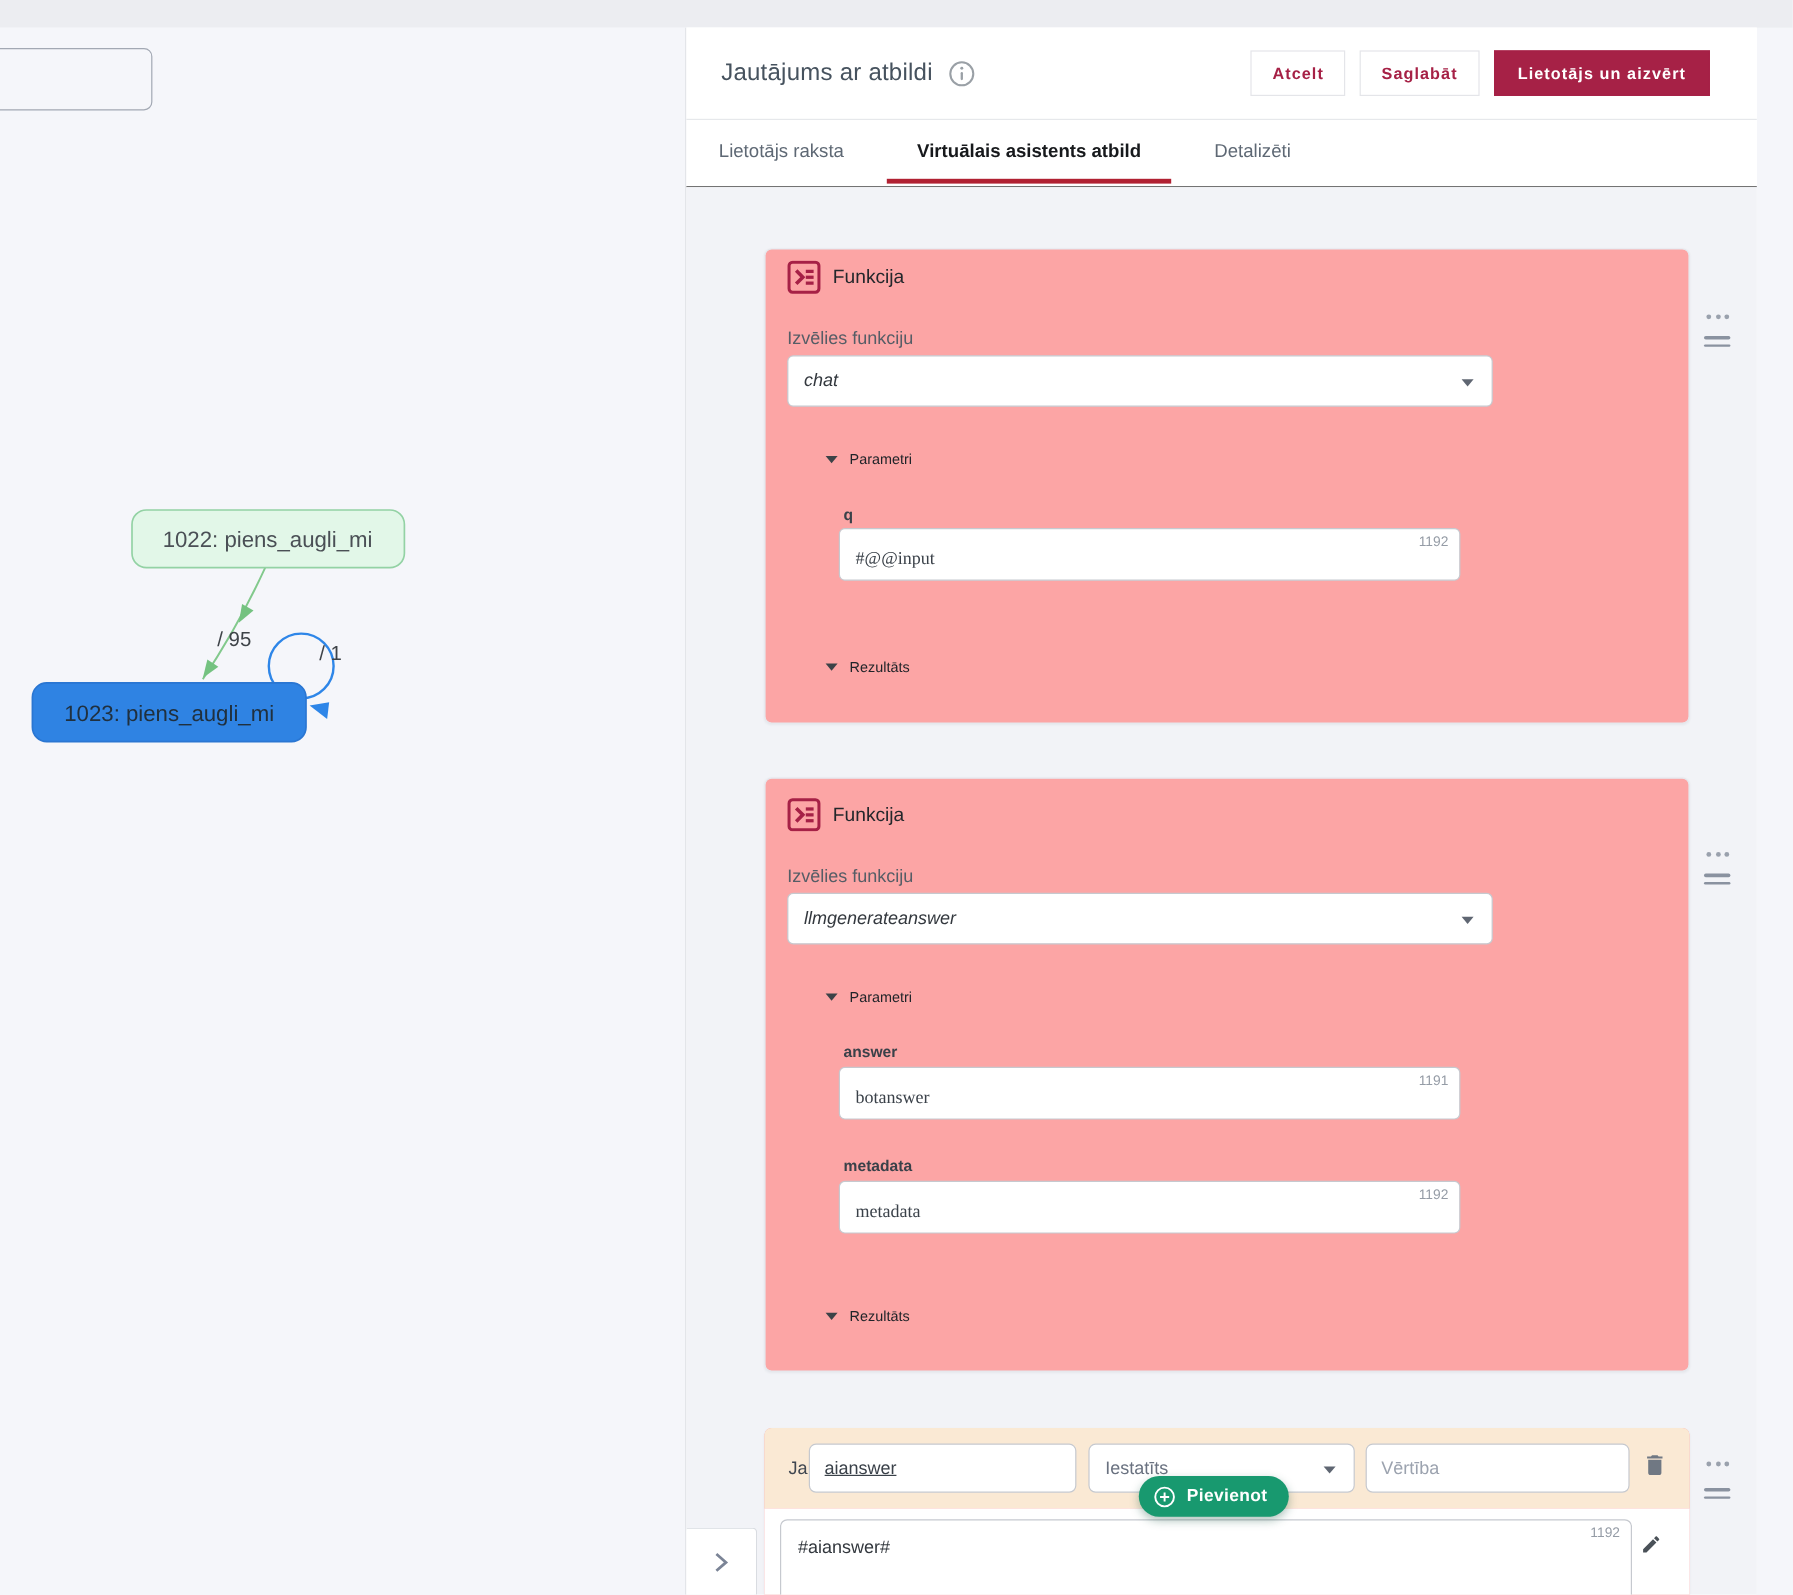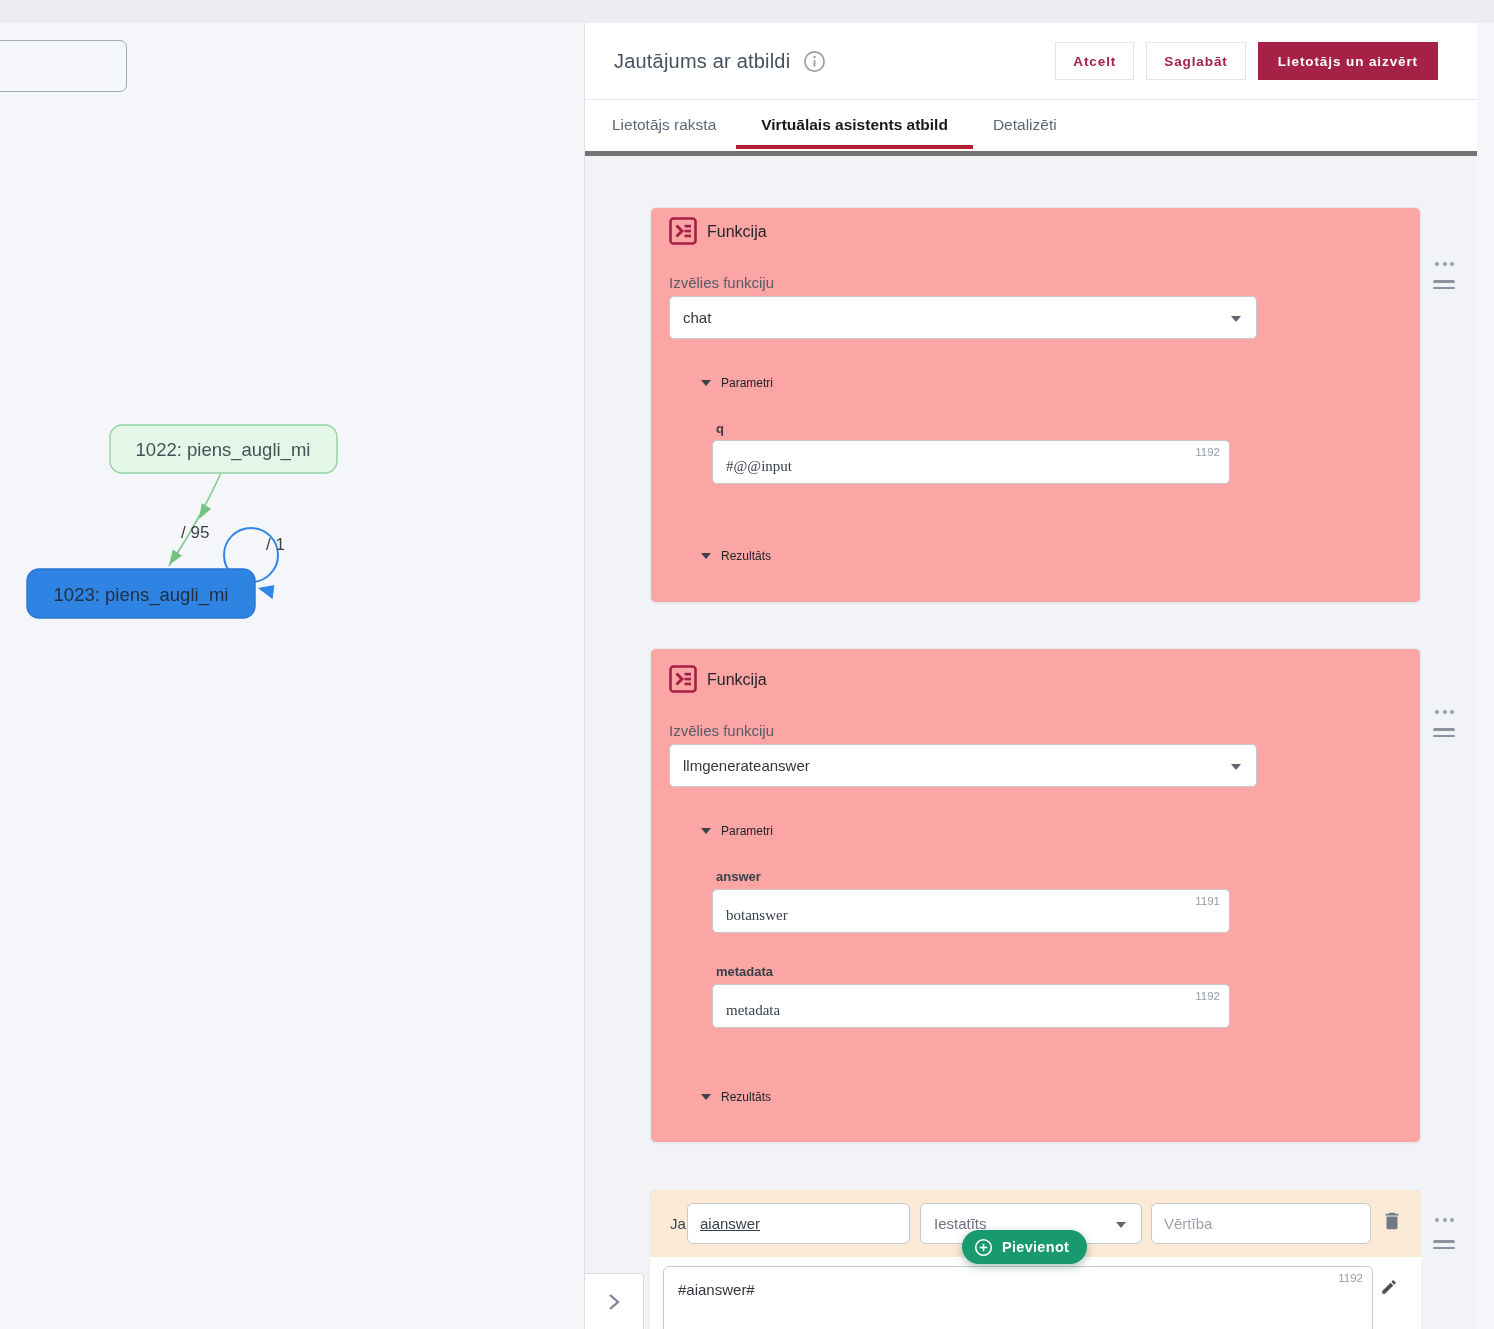--- a/index.html
+++ b/index.html
@@ -13,34 +13,34 @@
   
   .topbar { position:absolute; left:0; top:0; width:1494px; height:23px; background:#ECEDF1; }
 
   
   .canvas { position:absolute; left:0; top:23px; width:601px; height:1306px; background:#F5F6FA; }
   .mini-rect { position:absolute; left:-8px; top:17px; width:135px; height:52px;
     border:1px solid #A2A8B3; border-radius:7px; }
   .flow-svg { position:absolute; left:0; top:377px; }
 
   
-  .panel { position:absolute; left:584px; top:23px; width:893px; height:1306px;
+  .panel { position:absolute; left:571px; top:23px; width:893px; height:1306px;
     background:#fff; border-left:1px solid #DDDFE4; }
   .panel-header { position:relative; height:77px; border-bottom:1px solid #E6E8EB;
     display:flex; align-items:center; padding:0 39px 0 29px; background:#fff; }
   .panel-title { font-size:20px; color:#46525E; letter-spacing:.2px; }
   .info-icon { margin-left:13px; width:23px; height:23px; flex:0 0 auto; }
   .header-buttons { margin-left:auto; display:flex; gap:12px; align-items:center; }
   .btn { height:38px; border-radius:0; font-size:13.5px; font-weight:bold;
     letter-spacing:.9px; display:flex; align-items:center; padding:0 17px; cursor:pointer; }
   .btn-outline { background:#fff; border:1px solid #E4E5E9; color:#A62146; }
   .btn-filled  { background:#A62146; border:1px solid #A62146; color:#fff; padding:0 19px; }
 
-  .tabs { position:relative; height:56px; border-bottom:5px solid #737373;
-    display:flex; align-items:center; gap:20px; padding:0 0 0 27px; background:#fff; }
+  .tabs { position:relative; height:56px; border-bottom:1px solid #737373;
+    display:flex; align-items:center; gap:36px; padding:0 0 0 27px; background:#fff; }
   .tab { font-size:15.5px; color:#5E6874; padding:0 0 2px 0; cursor:pointer; }
   .tab.active { position:relative; color:#17191C; font-weight:bold; padding:0 25px 2px 25px; height:100%;
     display:flex; align-items:center; }
   .tab.active::after { content:""; position:absolute; left:0; right:0; bottom:2px; height:4px;
     background:#B12132; }
 
   .panel-body { position:absolute; left:0; top:133px; right:0; bottom:0;
     background:#F2F3F7; overflow:hidden; }
 
   
@@ -51,21 +51,21 @@
   #card2 { margin-top:45px; height:495px; }
   #cond  { margin-top:47px; height:210px; border:none; }
 
   .func-icon { position:absolute; left:18px; top:9px; }
   #card2 .func-icon { top:16px; }
   .func-title { position:absolute; left:56px; top:15px; font-size:16px; font-weight:500; color:#23272B; }
   #card2 .func-title { top:22px; }
   .func-label { position:absolute; left:18px; font-size:15px; color:#565D66; }
   .select { position:absolute; left:18px; width:588px; height:43px; background:#fff;
     border:1px solid #C6C9CF; border-radius:5px; font-size:15px; color:#33383E;
-    display:flex; align-items:center; padding-left:13px; cursor:pointer; }
+    display:flex; align-items:center; padding-left:13px; cursor:pointer;font-style:italic; }
   .caret { position:absolute; right:15px; top:19px; width:0; height:0;
     border-left:5px solid transparent; border-right:5px solid transparent;
     border-top:6px solid #5F6672; }
   .section { position:absolute; left:50px; display:flex; align-items:center; gap:10px;
     font-size:12px; font-weight:500; color:#202429; cursor:pointer; }
   .tri { width:0; height:0; border-left:5px solid transparent; border-right:5px solid transparent;
     border-top:6px solid #3C4247; }
   .fld-label { position:absolute; left:65px; font-size:13px; font-weight:bold; color:#3A4149; }
   .fld { position:absolute; left:61px; width:518px; height:44px; background:#fff;
     border:1px solid #C6C9CF; border-radius:5px; }

